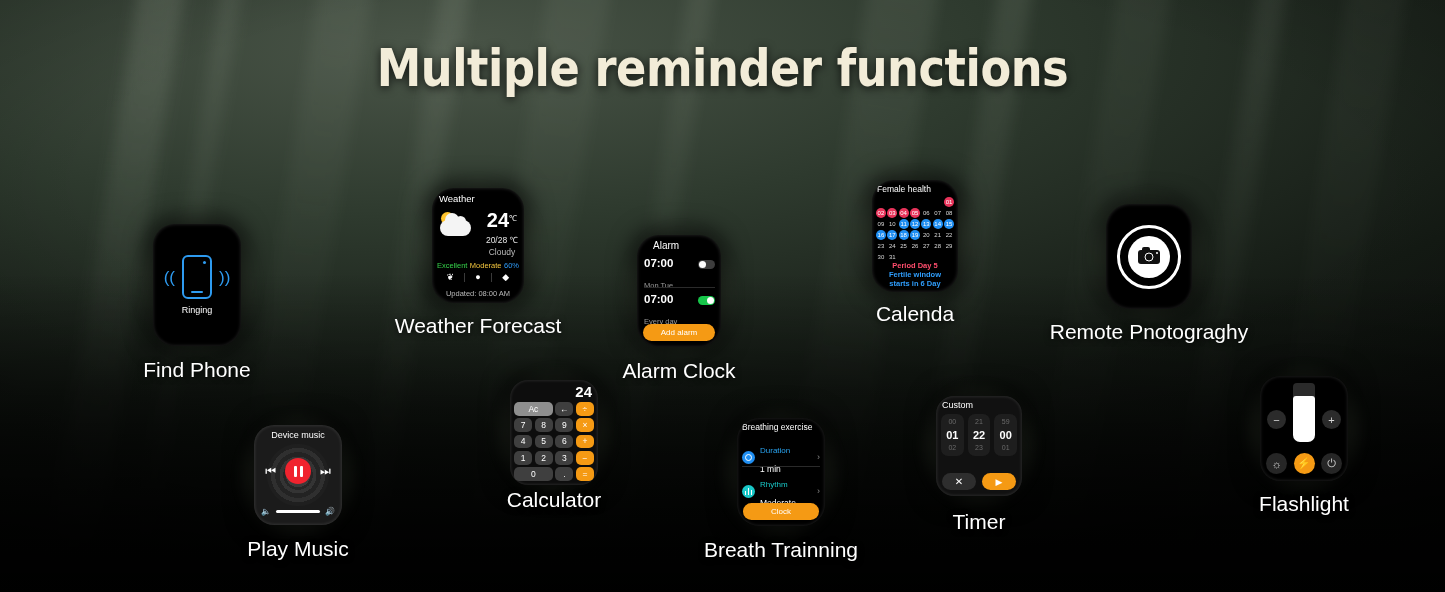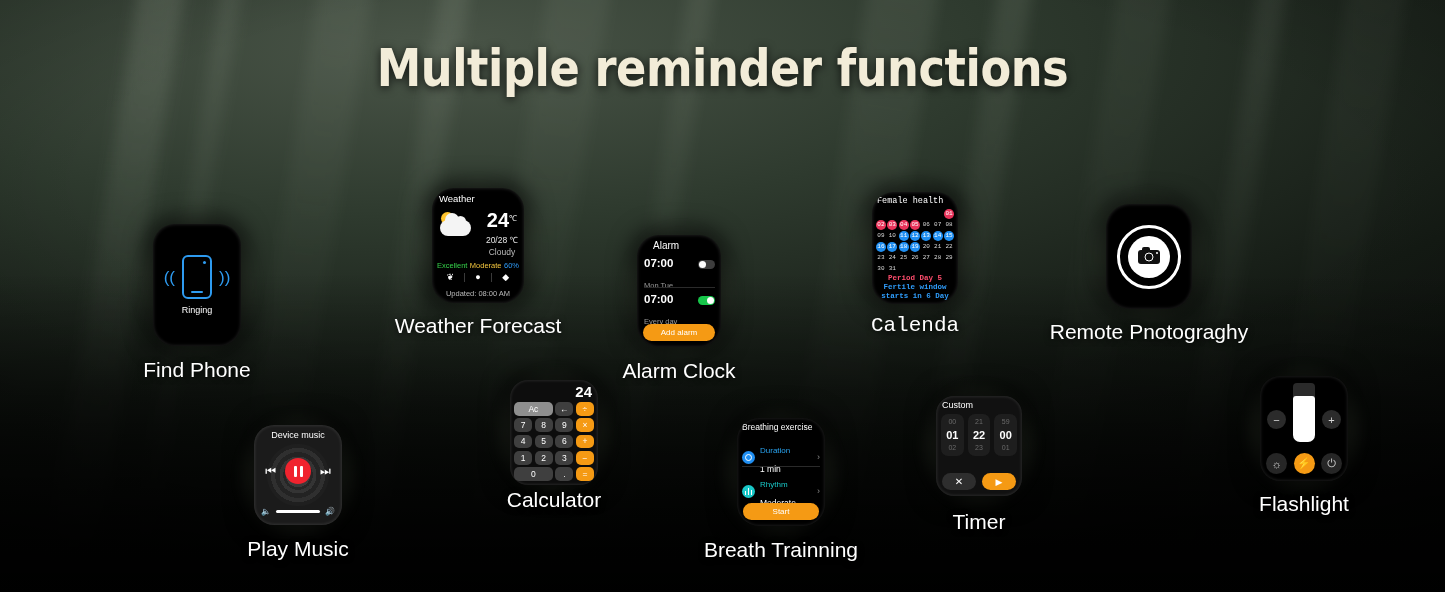--- a/index.html
+++ b/index.html
@@ -266,21 +266,21 @@
         <div class="a-sub">Every day</div>
         <div class="a-tog a-on">
             <i></i>
           </div>
       </div>
       <div class="a-btn">Add alarm</div>
     </div>
     <div class="caption" style="top:124px;">Alarm Clock</div>
   </div>
 
-  <div class="item" id="calendar" style="left:872px;top:192px;font-family:Liberation Mono, monospace;">
+  <div class="item" id="calendar" style="left:872px;top:180px;">
     <div class="glow" style="left:-34px;top:-30px;width:154px;height:176px;"></div>
     <div class="watch">
       <div class="c-title">Female health</div>
       <div class="c-grid" id="cal-grid">
           <div class="c-cell c-empty"></div>
           <div class="c-cell c-empty"></div>
           <div class="c-cell c-empty"></div>
           <div class="c-cell c-empty"></div>
           <div class="c-cell c-empty"></div>
           <div class="c-cell c-empty"></div>
@@ -410,21 +410,21 @@
               <b style="height:7px"></b>
               <b style="height:5px"></b>
             </span>
           </span>
         <span class="b-txt">
           <span class="b-k2">Rhythm</span><br>
           <span class="b-v">Moderate</span>
         </span>
         <span class="b-ch">›</span>
       </div>
-      <div class="b-btn">Start</div>
+      <div class="b-btn">Clock</div>
     </div>
     <div class="caption" style="top:120px;">Breath Trainning</div>
   </div>
 
   <div class="item" id="timer" style="left:936px;top:396px;">
     <div class="glow" style="left:-34px;top:-32px;width:154px;height:164px;"></div>
     <div class="watch">
       <div class="t-title">Custom</div>
       <div class="t-cols">
         <div class="t-col">

